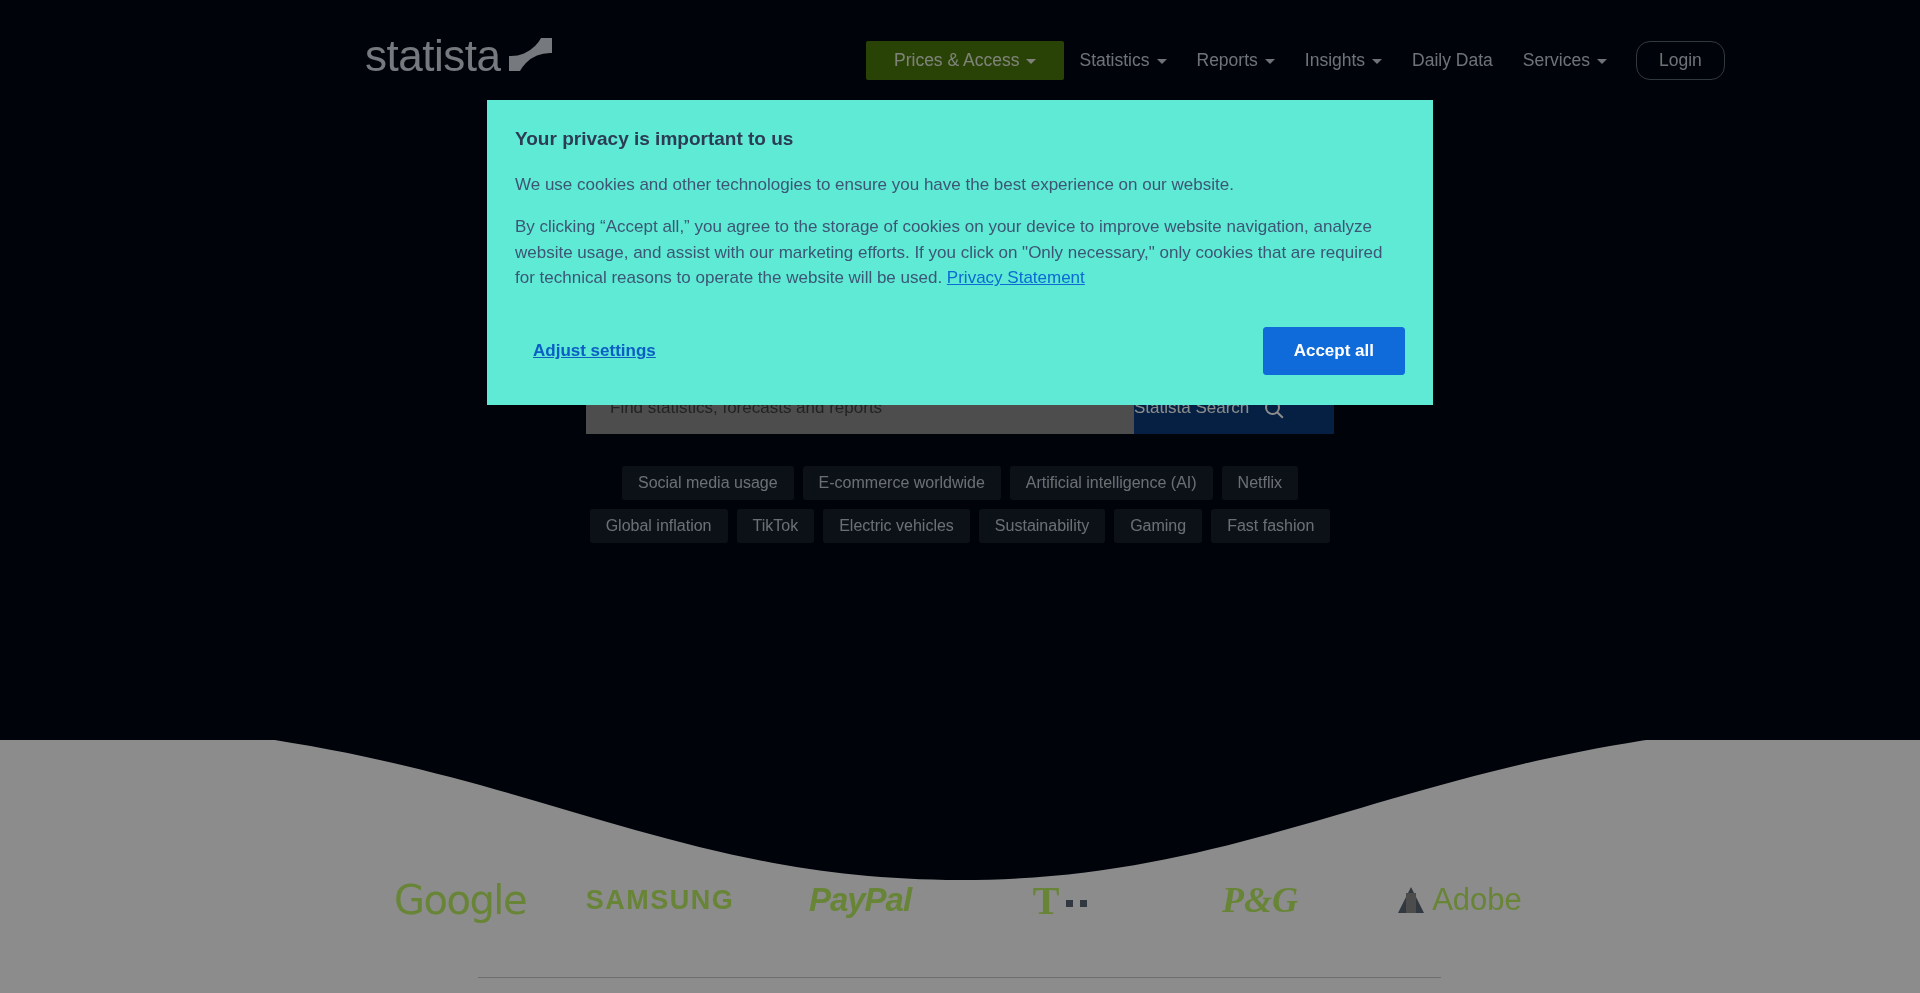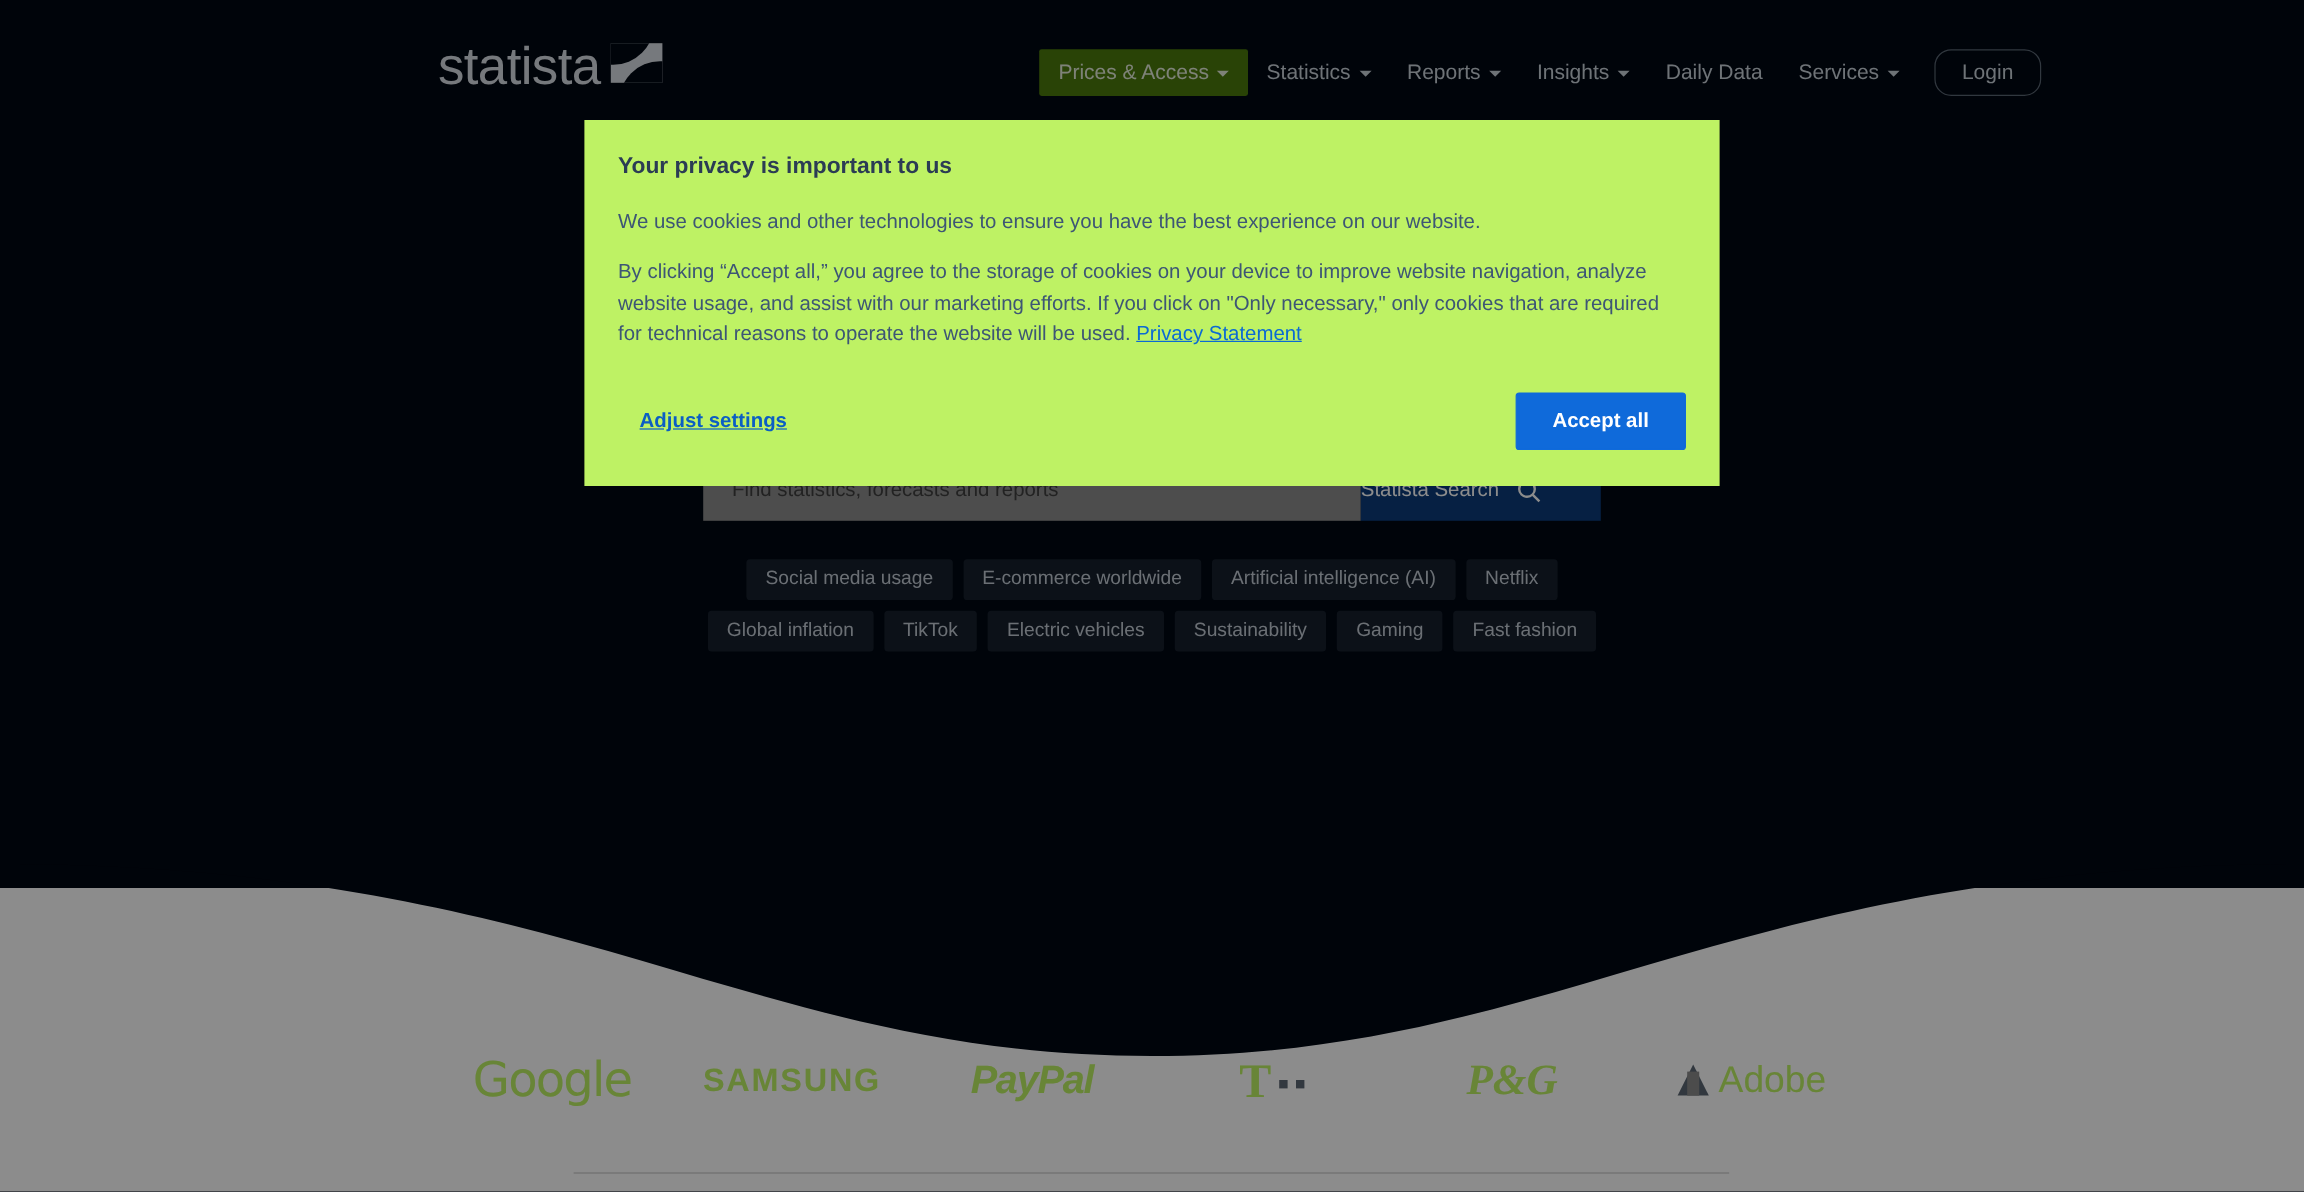--- a/index.html
+++ b/index.html
@@ -36,21 +36,21 @@
   }
 
   
   .header {
     position:absolute; left:0; top:0; width:1920px; height:100px;
     z-index:5;
     display:flex; align-items:center;
   }
   .logo {
     position:absolute; left:365px; top:36px;
-    display:flex; align-items:flex-start; gap:9px;
+    display:flex; align-items:center; gap:9px;
   }
   .logo-word {
     font-size:44px; line-height:40px; font-weight:400;
     color:#d8dde3; letter-spacing:-0.5px;
     font-family:"Liberation Sans", sans-serif;
   }
   .logo-mark {
     width:43px; height:33px; position:relative; overflow:hidden;
     background:#d8dde3; margin-bottom:3px;
   }
@@ -67,21 +67,21 @@
 
   .nav {
     position:absolute; left:866px; top:41px;
     display:flex; align-items:center; gap:0px;
   }
   .nav-item {
     font-size:17.5px; color:#c9d1d9; padding:9px 15px;
     display:flex; align-items:center; gap:7px; cursor:pointer;
     white-space:nowrap;
   }
-  .nav-item.highlight { background:#4b7a0b; color:#e5eddb; border-radius:2px; padding:9px 16px;}
+  .nav-item.highlight { background:#4b7a0b; color:#e5eddb; border-radius:2px; padding:9px 28px;}
   .caret {
     width:0;height:0;border-left:5px solid transparent;border-right:5px solid transparent;
     border-top:5px solid #c9d1d9; display:inline-block; margin-top:2px;
   }
   .nav-item.highlight .caret { border-top-color:#e5eddb; }
   .login-btn {
     margin-left:14px; font-size:17.5px; color:#c9d1d9;
     border:1px solid #5a6673; border-radius:14px;
     padding:8px 22px; cursor:pointer; background:transparent;
     font-family:"Liberation Sans", sans-serif;
@@ -144,21 +144,21 @@
   }
 
   
   #dim {
     position:absolute; inset:0; background:rgba(0,0,0,0.45); z-index:50;
   }
 
   
   .cookie {
     position:absolute; left:487px; top:100px; width:946px;
-    background:#bef264; z-index:60;
+    background:#5eead4; z-index:60;
     padding:28px 28px 30px 28px;
   }
   .cookie h2 {
     font-size:19px; font-weight:bold; color:#2b3c54; margin-bottom:22px;
     font-family:"Liberation Sans", sans-serif;
   }
   .cookie p {
     font-size:17px; line-height:1.52; color:#3d5675; margin-bottom:0px;
   }
   .cookie .p2 { margin-top:16px; }

